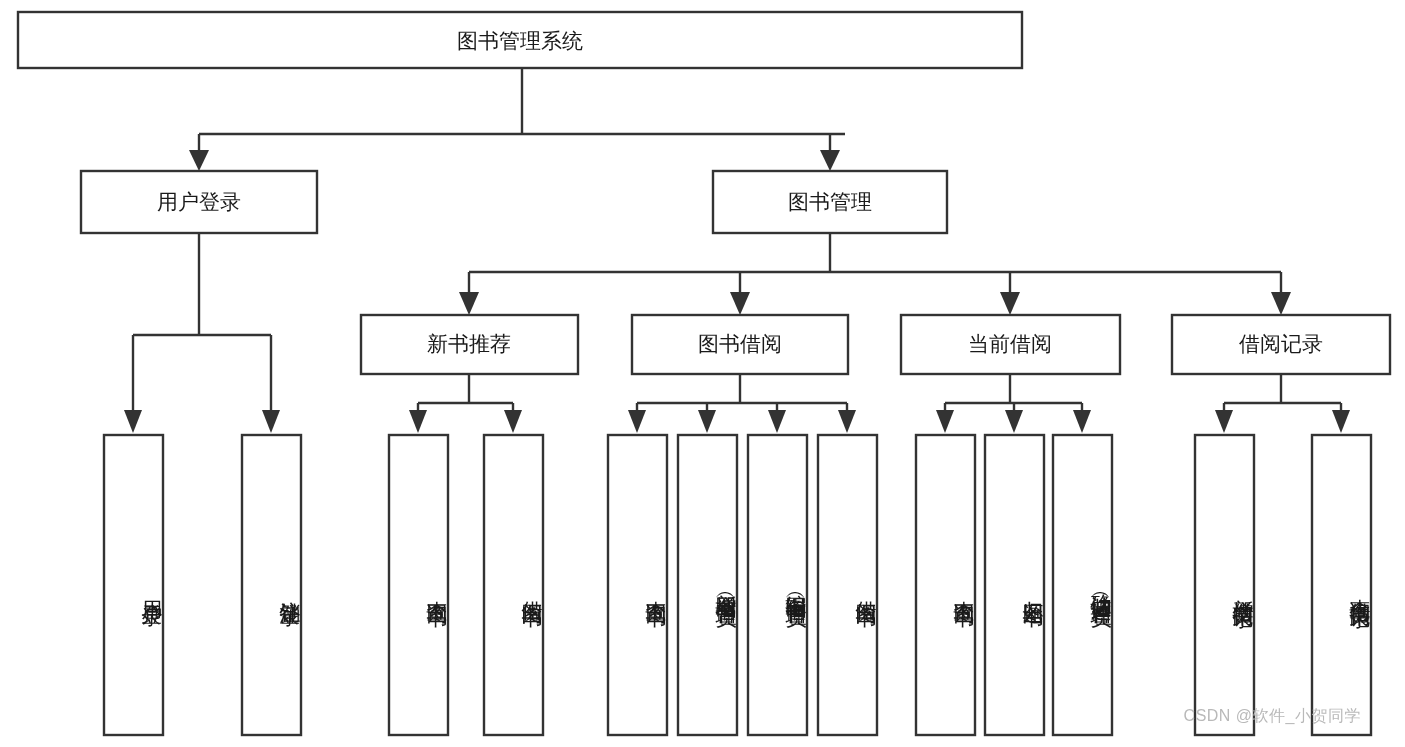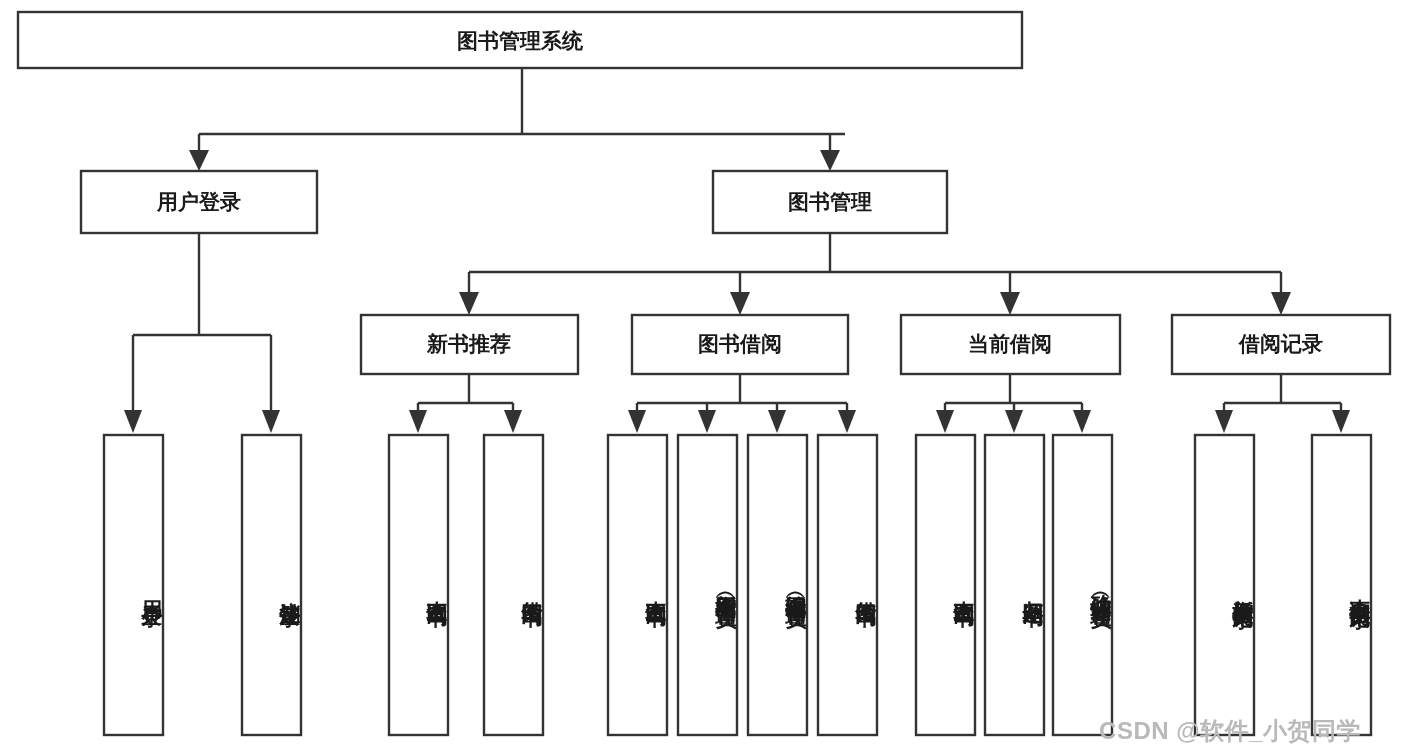--- a/index.html
+++ b/index.html
@@ -12,21 +12,20 @@
     width: 1405px;
     height: 747px;
     font-family: "Liberation Sans", "DejaVu Sans", sans-serif;
     overflow: hidden;
   }
   #diagram-root {
     position: relative;
     width: 1369px;
     height: 747px;
     background: #ffffff;
-    font-weight: bold;
   }
   svg.diagram-canvas {
     position: absolute;
     left: 0;
     top: 0;
     width: 1405px;
     height: 747px;
     display: block;
   }
   .node-box {
@@ -64,23 +63,23 @@
     display: flex;
     align-items: flex-start;
     justify-content: center;
     text-align: center;
     pointer-events: none;
     overflow: hidden;
   }
   .watermark {
     position: absolute;
     right: 8px;
-    bottom: 0;
-    font-family: "Liberation Sans", "DejaVu Sans", sans-serif;
-    font-size: 24px;
+    bottom: 20px;
+    font-family: "Liberation Sans", "DejaVu Sans", sans-serif;
+    font-size: 16px;
     color: #b9b9b9;
     letter-spacing: 0.5px;
     user-select: none;
     white-space: nowrap;
   }
 </style>
 </head>
 <body>
 
 <div id="diagram-root">

